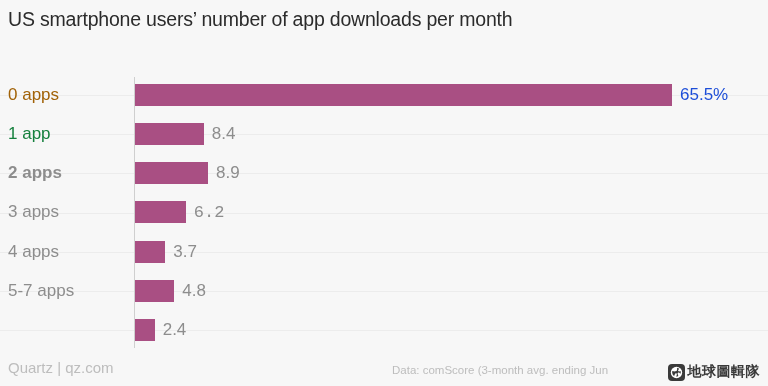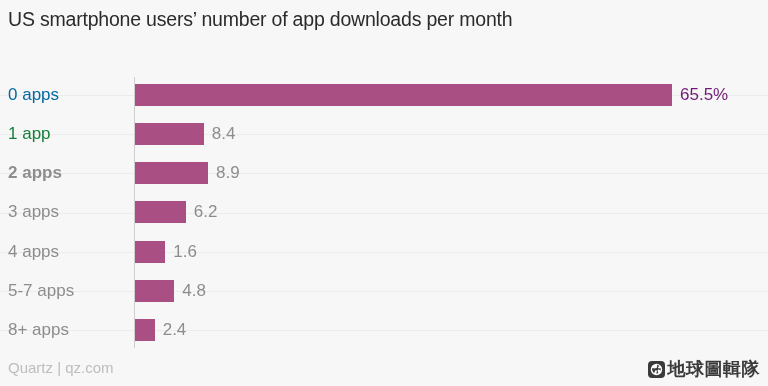--- a/index.html
+++ b/index.html
@@ -137,21 +137,21 @@
     width: 17px;
     height: 17px;
     border-radius: 4px;
     background: #3a3a3a;
     display: flex;
     align-items: center;
     justify-content: center;
     flex: 0 0 auto;
   }
   #watermark-text {
-    font-size: 18px;
+    font-size: 14px;
     font-weight: bold;
     color: #3a3a3a;
     letter-spacing: 0.5px;
     white-space: nowrap;
   }
 </style>
 </head>
 <body style="background: rgb(247, 247, 247);">
 
 <div id="chart-root">
@@ -165,59 +165,59 @@
         <div class="gridline" style="top: 59px;"></div>
         <div class="gridline" style="top: 98px;"></div>
         <div class="gridline" style="top: 138px;"></div>
         <div class="gridline" style="top: 177px;"></div>
         <div class="gridline" style="top: 216px;"></div>
         <div class="gridline" style="top: 255px;"></div>
       </div>
     <div id="axis-line" style="background: rgb(207, 207, 207);"></div>
     <div id="bar-rows">
         <div class="bar-row" style="top: 0px; height: 39.2857px;">
-          <div class="row-label" style="color: #0369a1;">0 apps</div>
+          <div class="row-label" style="color: #a16207;">0 apps</div>
           <div class="bar" style="width: 537px; background: rgb(169, 79, 131);"></div>
-          <div class="bar-value" style="left: 680px; color: #701a75;">65.5%</div>
+          <div class="bar-value" style="left: 680px; color: #1d4ed8;">65.5%</div>
         </div>
         <div class="bar-row" style="top: 39.2857px; height: 39.2857px;">
           <div class="row-label" style="color: #15803d;">1 app</div>
           <div class="bar" style="width: 68.8672px; background: rgb(169, 79, 131);"></div>
           <div class="bar-value" style="left: 211.867px; color: rgb(141, 141, 141); text-align: center;">8.4</div>
         </div>
         <div class="bar-row" style="top: 78.5714px; height: 39.2857px;">
           <div class="row-label" style="color: rgb(141, 141, 141); font-weight: bold;">2 apps</div>
           <div class="bar" style="width: 72.9664px; background: rgb(169, 79, 131);"></div>
           <div class="bar-value" style="left: 215.966px; color: rgb(141, 141, 141);">8.9</div>
         </div>
         <div class="bar-row" style="top: 117.857px; height: 39.2857px;">
           <div class="row-label" style="color: rgb(141, 141, 141);">3 apps</div>
           <div class="bar" style="width: 50.8305px; background: rgb(169, 79, 131);"></div>
-          <div class="bar-value" style="left: 193.831px; color: rgb(141, 141, 141);">6.2</div>
+          <div class="bar-value" style="left: 193.831px; color: rgb(141, 141, 141); font-family: Liberation Mono, monospace;">6.2</div>
         </div>
         <div class="bar-row" style="top: 157.143px; height: 39.2857px;">
           <div class="row-label" style="color: rgb(141, 141, 141);">4 apps</div>
           <div class="bar" style="width: 30.3344px; background: rgb(169, 79, 131);"></div>
-          <div class="bar-value" style="left: 173.334px; color: rgb(141, 141, 141);">1.6</div>
+          <div class="bar-value" style="left: 173.334px; color: rgb(141, 141, 141);">3.7</div>
         </div>
         <div class="bar-row" style="top: 196.429px; height: 39.2857px; text-align: right;">
           <div class="row-label" style="color: rgb(141, 141, 141);">5-7 apps</div>
           <div class="bar" style="width: 39.3527px; background: rgb(169, 79, 131);"></div>
           <div class="bar-value" style="left: 182.353px; color: rgb(141, 141, 141);">4.8</div>
         </div>
         <div class="bar-row" style="top: 235.714px; height: 39.2857px;">
-          <div class="row-label" style="color: rgb(141, 141, 141);">8+ apps</div>
           <div class="bar" style="width: 19.6763px; background: rgb(169, 79, 131);"></div>
           <div class="bar-value" style="left: 162.676px; color: rgb(141, 141, 141);">2.4</div>
         </div>
       </div>
   </div>
 
   <div id="footer-left">Quartz | qz.com</div>
 
+  <div id="footer-right">Data: comScore (3-month avg. ending Jun</div>
 
   <div id="watermark">
     <span id="watermark-icon">
       <svg width="13" height="13" viewBox="0 0 24 24" aria-hidden="true">
         <circle cx="12" cy="12" r="10.5" fill="#ffffff"></circle>
         <path d="M4 9c2 1 3 0 4.5 1.2S11 13 10 14.5 7.5 17 8 19c-2.2-1.6-3.8-4.2-4-7-0.1-1.1 0-2.2 0-3z" fill="#3a3a3a"></path>
         <path d="M13 3.2c1.6.3 3 1 4.2 2-0.6 1-1.8 1.3-2.2 2.4-0.4 1.2.6 2.4 1.9 2.4 1.1 0 2-0.6 3-0.3 0.3 1.6 0 3.2-0.7 4.6-1-0.6-1.4-1.9-2.6-2.2-1.5-0.3-2.7 1-2.6 2.4 0.1 1.3 1.2 2 1.3 3.3-1.4 1-2.2 2-3.3 2.1-0.6-1.7 0.5-2.9 0.7-4.4 0.2-1.6-1.2-2.6-2.5-2.6-1 0-1.6 0.6-2.4 0.4-0.3-1.3 0.4-2.3 1.4-3 1.2-0.8 2.6-0.9 3.4-2.1 0.8-1.2 0.6-2.8 0.4-5z" fill="#3a3a3a"></path>
       </svg>
     </span>
     <span id="watermark-text">地球圖輯隊</span>

